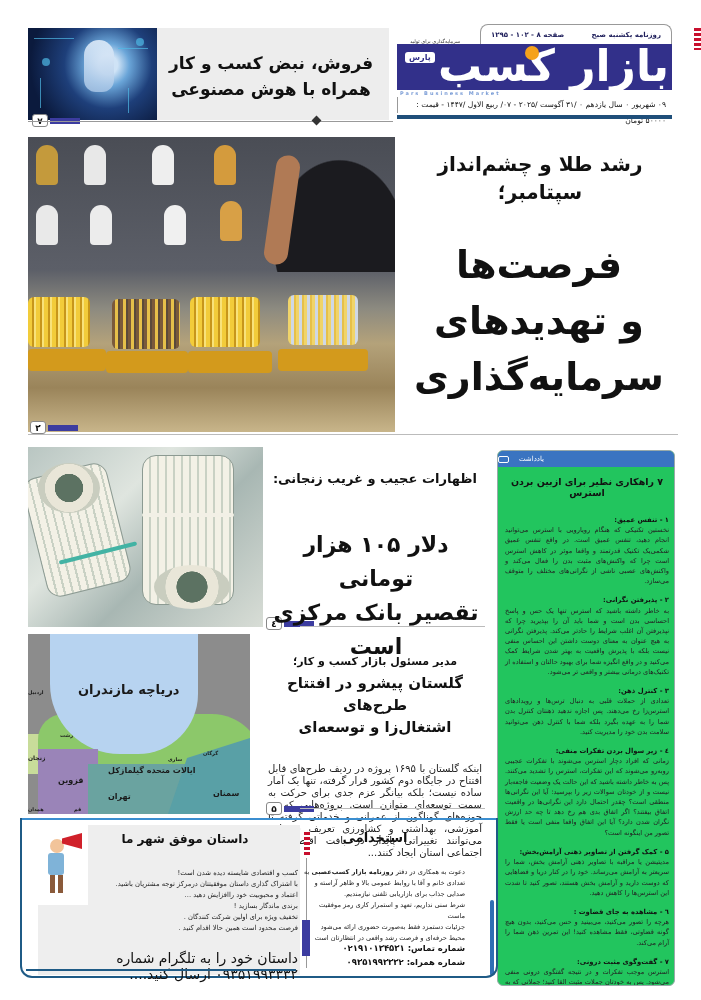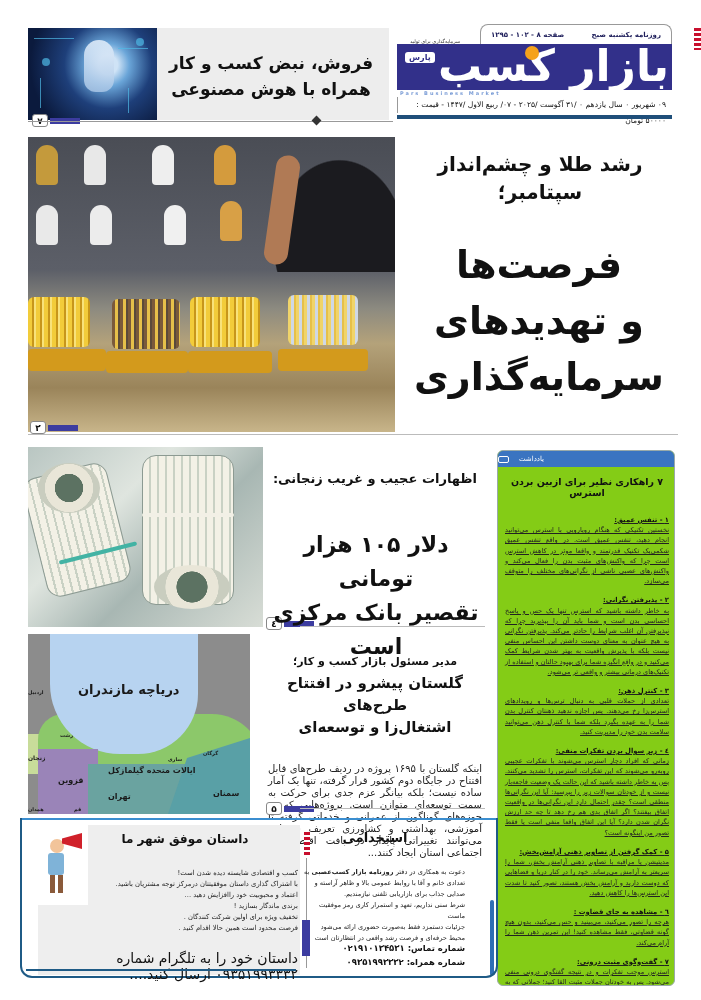--- a/index.html
+++ b/index.html
@@ -60,26 +60,26 @@
   #map-qazvin { left: 10px; top: 115px; width: 60px; height: 65px; background: #9a84b8; }
   #map-semnan { left: 140px; top: 100px; width: 95px; height: 80px; background: #59a0a6; clip-path: polygon(20% 30%, 100% 0, 100% 100%, 0 100%); }
   #map-zanjan { left: 0; top: 100px; width: 16px; height: 40px; background: #c8dc9a; }
   .map-label { position: absolute; font-weight: bold; color: #1a1a1a; white-space: nowrap; }
   #golestan-kicker { left: 270px; top: 655px; width: 210px; font-size: 11px; font-weight: bold; }
   #golestan-headline { left: 268px; top: 672px; width: 214px; font-size: 15px; font-weight: bold; line-height: 22px; }
   #golestan-body { left: 268px; top: 740px; width: 214px; font-size: 10px; line-height: 12px; color: #222; text-align: justify; text-align-last: right; margin-top: 23px; }
   #golestan-rule { left: 300px; top: 808px; width: 185px; height: 1px; background: #bbb; }
 
   
-  #note-box { left: 497px; top: 450px; width: 178px; height: 536px; border: 1px solid #9aa; border-radius: 6px; background: #84cc16; overflow: hidden; }
+  #note-box { left: 497px; top: 450px; width: 178px; height: 536px; border: 1px solid #9aa; border-radius: 6px; background: #22c55e; overflow: hidden; }
   #note-header { position: absolute; left: 0; top: 0; width: 100%; height: 16px; background: #3a74c1; color: #fff; font-size: 7px; display: flex; align-items: center; justify-content: flex-end; gap: 10px; padding-right: 16px; direction: rtl; }
   #note-icon { width: 11px; height: 7px; border: 1px solid #fff; border-radius: 2px; }
   #note-title { position: absolute; left: 6px; top: 25px; width: 166px; font-size: 9.5px; font-weight: bold; }
   #note-body { position: absolute; left: 7px; top: 64px; width: 164px; font-size: 6.6px; line-height: 10.2px; color: #222; }
-  .note-sec { margin-bottom: 9px; text-decoration: underline; }
+  .note-sec { margin-bottom: 9px; }
   .note-sec h4 { font-size: 6.8px; font-weight: bold; color: #111; }
   .note-sec p { text-align: justify; text-align-last: right; }
   #note-accent { left: 490px; top: 900px; width: 4px; height: 76px; background: #2f6fb4; border-radius: 2px; }
 
   
   #ads-frame { left: 20px; top: 818px; width: 478px; height: 160px; border: 2px solid #1f5b86; border-top: none; border-radius: 0 0 12px 12px; }
   #ads-topline { left: 20px; top: 818px; width: 478px; height: 2px; background: #3b8ed0; }
   #hire-title { left: 310px; top: 830px; width: 130px; font-size: 13px; font-weight: bold; }
   #hire-body { left: 300px; top: 867px; width: 165px; font-size: 6.6px; line-height: 11px; color: #222; }
   #hire-body .brand { font-weight: bold; }

